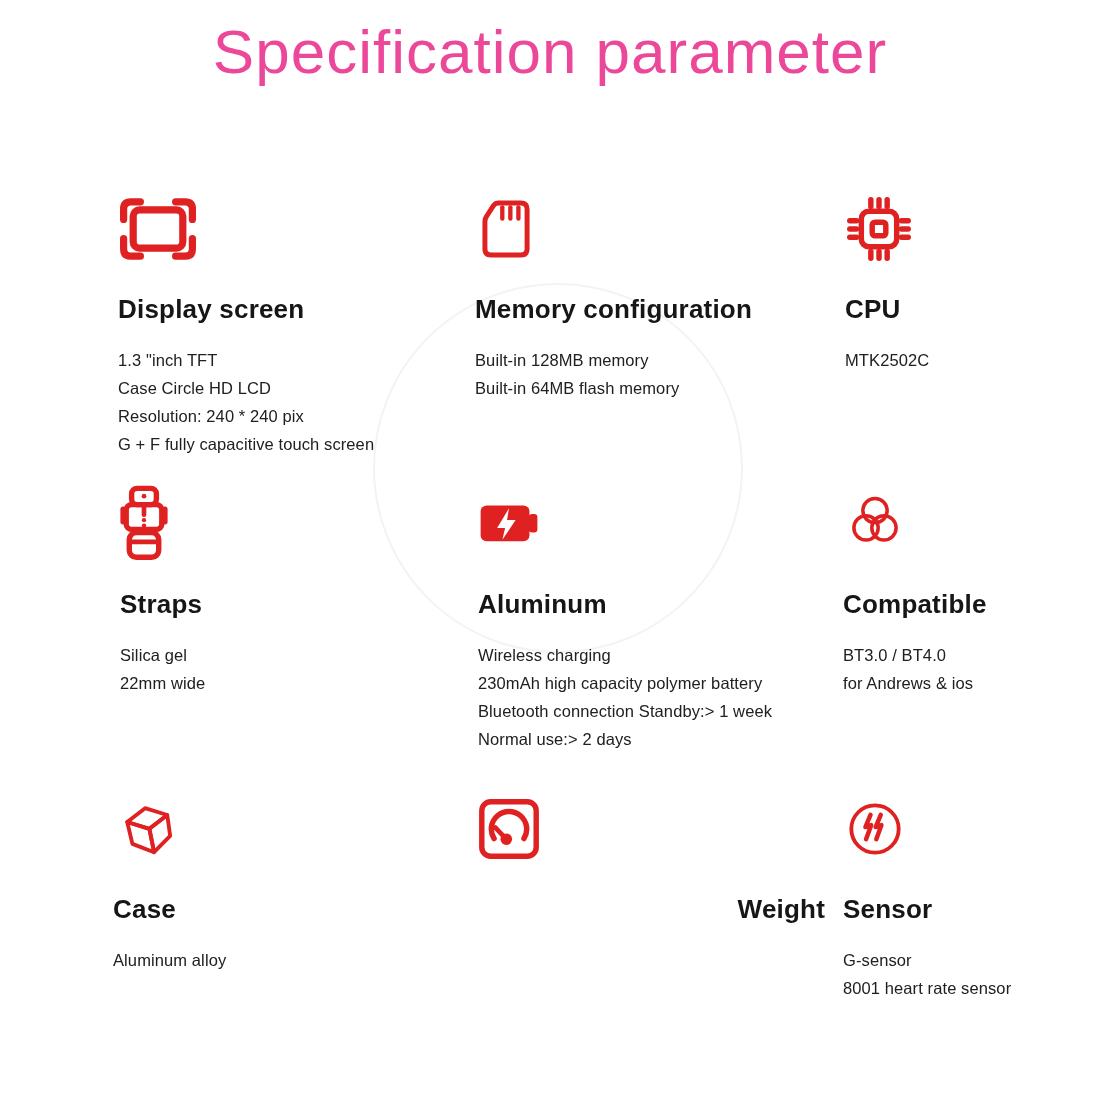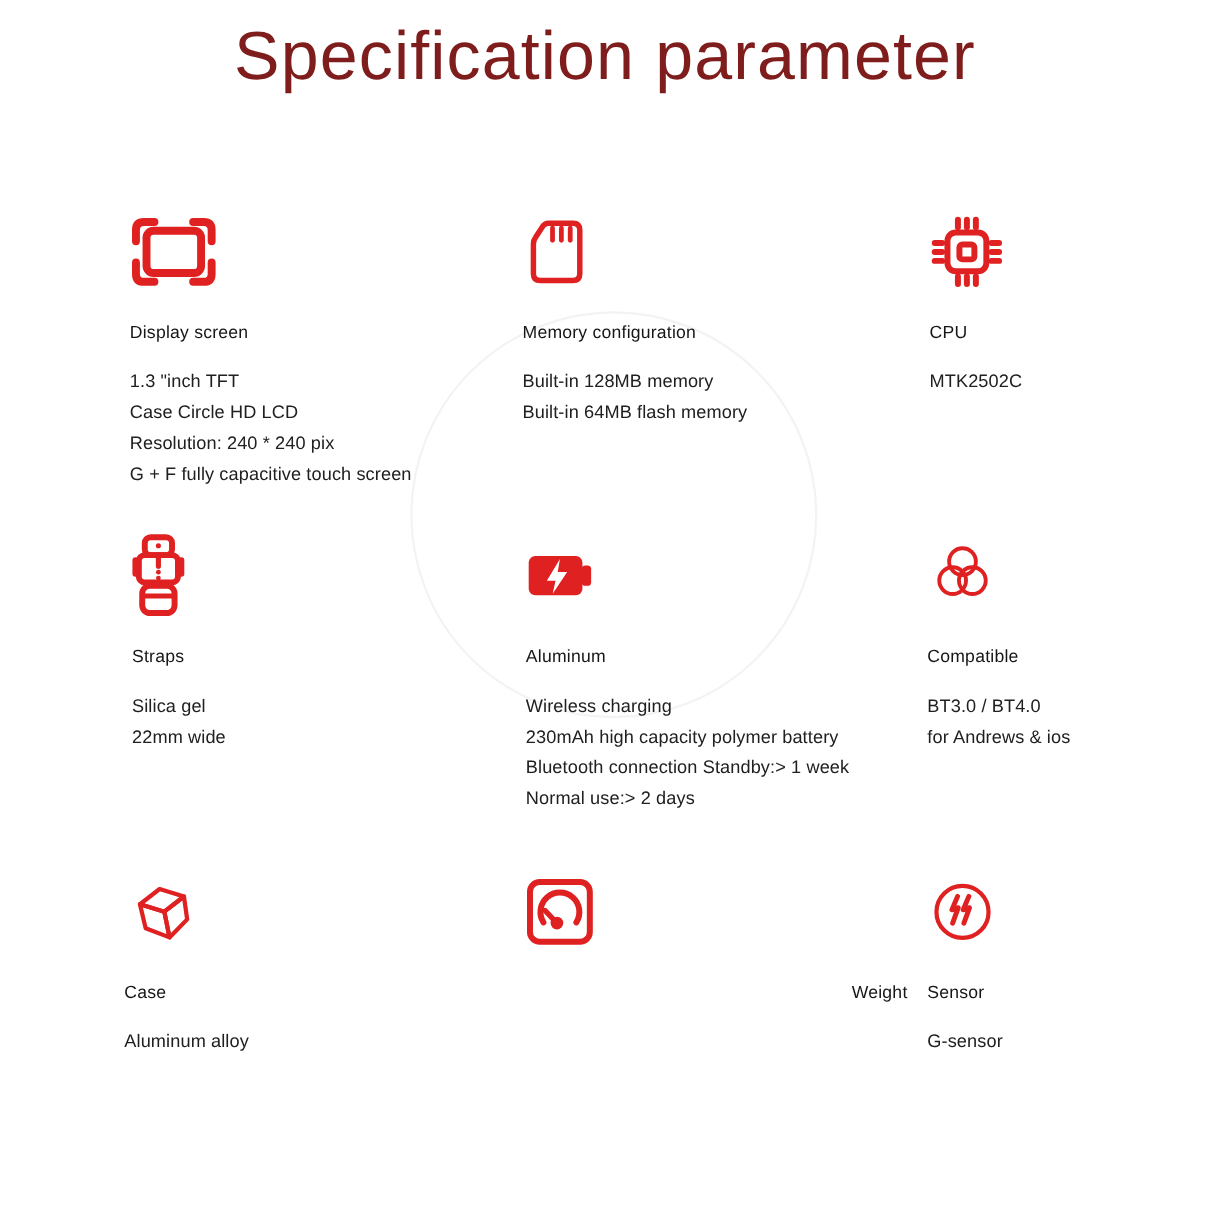--- a/index.html
+++ b/index.html
@@ -5,30 +5,30 @@
   * { margin:0; padding:0; box-sizing:border-box; }
   html,body { background:#ffffff; }
   body {
     width:1100px; height:1100px; position:relative; overflow:hidden;
     font-family:"Liberation Sans","DejaVu Sans",sans-serif;
     color:#1f1f1f;
   }
   .page-title {
     position:absolute; top:16px; left:0; width:1100px;
     text-align:center; font-size:62px; font-weight:300;
-    letter-spacing:1px; color:#7f1d1d;
+    letter-spacing:1px; color:#ec4899;
   }
   .watermark-circle {
     position:absolute; left:373px; top:283px; width:370px; height:370px;
     border:2px solid #f3f3f3; border-radius:50%;
   }
   .cell { position:absolute; width:350px; }
   .icon-box { height:78px; display:flex; align-items:center; }
   .spec-title {
-    margin-top:26px; font-size:16px; color:#161616; font-weight:400;
+    margin-top:26px; font-size:26px; color:#161616; font-weight:700;
     letter-spacing:0.2px;
   }
   .spec-lines { margin-top:21px; }
   .spec-lines div {
     font-size:16.5px; line-height:28px; color:#202020; letter-spacing:0.1px;
   }
   svg { display:block; }
   .st  { fill:none; stroke:#e02121; }
   .fl  { fill:#e02121; stroke:none; }
   
@@ -199,16 +199,17 @@
     <div class="icon-box">
       <svg width="64" height="64" viewBox="0 0 100 100">
         <circle class="st" cx="50" cy="50" r="37" stroke-width="6"></circle>
         <path class="st" d="M43,28 L35,47 L44,44 L36,66" stroke-width="7" stroke-linecap="round" stroke-linejoin="round"></path>
         <path class="st" d="M59,28 L51,47 L60,44 L52,66" stroke-width="7" stroke-linecap="round" stroke-linejoin="round"></path>
       </svg>
     </div>
     <div class="spec-title">Sensor</div>
     <div class="spec-lines">
       <div>G-sensor</div>
+      <div>8001 heart rate sensor</div>
     </div>
   </div>
 
 </div>
 
 </body></html>

